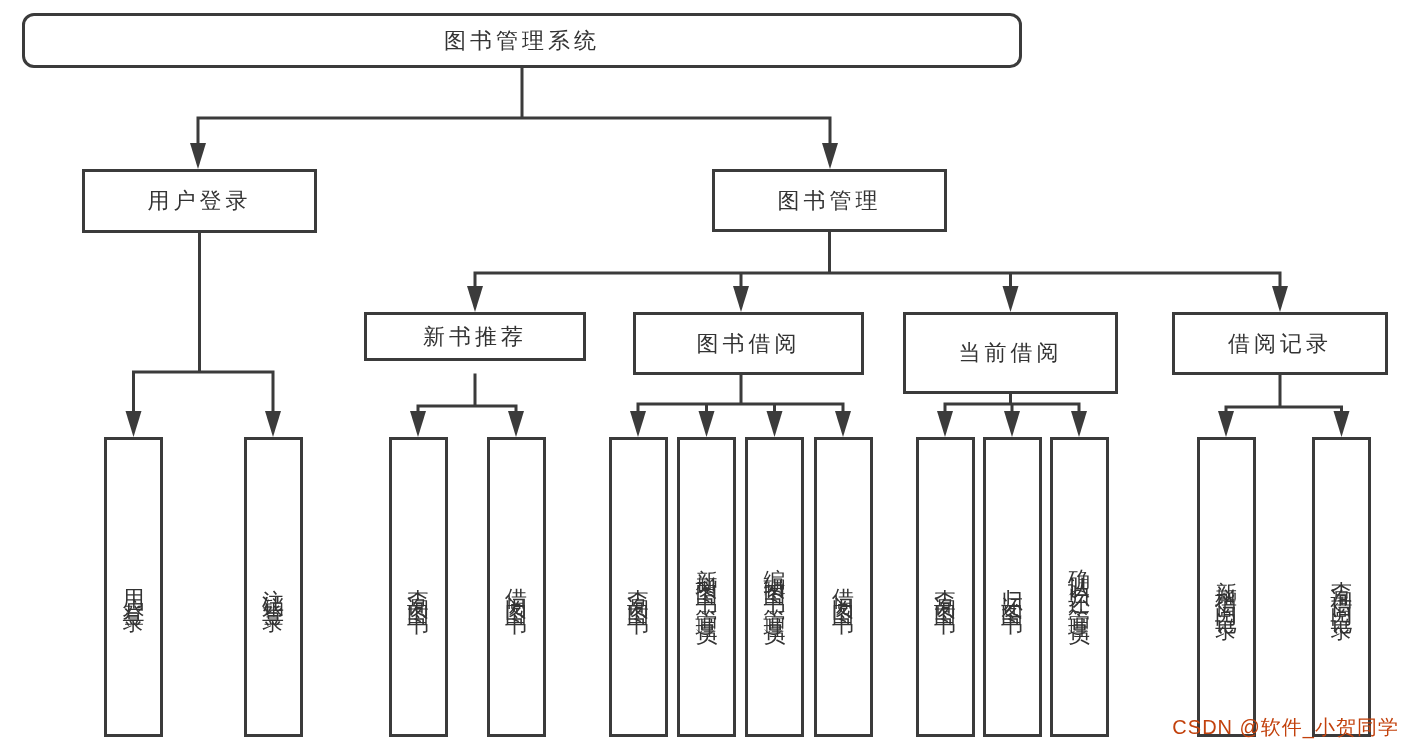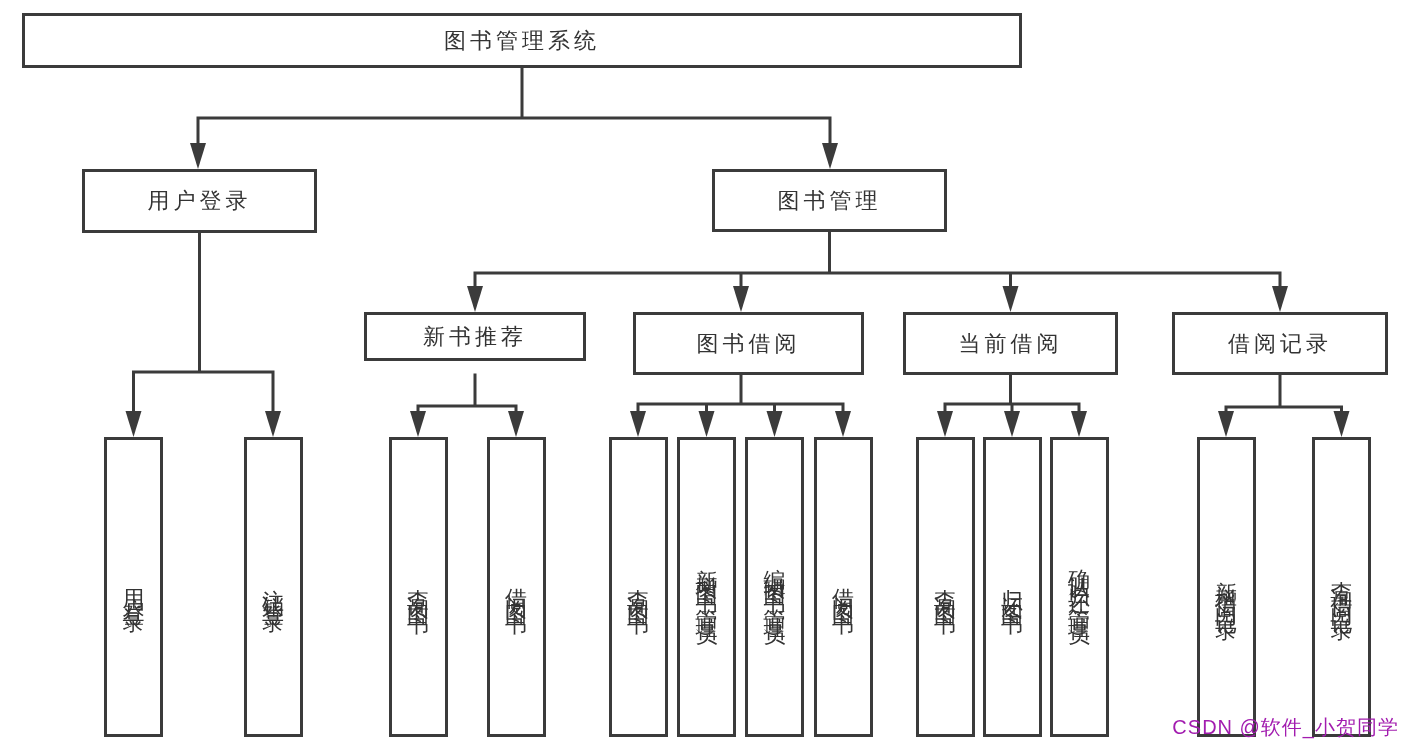--- a/index.html
+++ b/index.html
@@ -14,21 +14,21 @@
     display:flex; align-items:center; justify-content:center;
     color:#333333;
   }
   .node.h { font-size:22px; letter-spacing:4px; }
   .node.v {
     writing-mode:vertical-rl; font-size:22px; letter-spacing:8px;
     text-align:center;
   }
   .watermark {
     position:absolute; right:6px; bottom:6px; z-index:3;
-    font-size:20px; letter-spacing:1px; color:#a21caf;
+    font-size:20px; letter-spacing:1px; color:#c2410c;
   }
 </style>
 </head>
 <body>
 
 <div class="stage">
 
   <svg class="connectors" width="1405" height="747" viewBox="0 0 1405 747">
     <path d="M522 68 V118
              M198 144 V118 H830 V144
@@ -66,38 +66,38 @@
     <polygon points="698.5,411 714.5,411 706.5,437" fill="#3b3b3b"></polygon>
     <polygon points="766.5,411 782.5,411 774.5,437" fill="#3b3b3b"></polygon>
     <polygon points="835,411 851,411 843,437" fill="#3b3b3b"></polygon>
     <polygon points="937,411 953,411 945,437" fill="#3b3b3b"></polygon>
     <polygon points="1004,411 1020,411 1012,437" fill="#3b3b3b"></polygon>
     <polygon points="1071,411 1087,411 1079,437" fill="#3b3b3b"></polygon>
     <polygon points="1218,411 1234,411 1226,437" fill="#3b3b3b"></polygon>
     <polygon points="1333.5,411 1349.5,411 1341.5,437" fill="#3b3b3b"></polygon>
   </svg>
 
-  <div class="node h" style="left:22px; top:13px; width:1000px; height:55px;">
+  <div class="node h" style="left:22px; top:13px; width:1000px; height:55px;border-radius:12px;">
     <span>图书管理系统</span>
   </div>
 
   <div class="node h" style="left:82px; top:169px; width:235px; height:64px;">
     <span>用户登录</span>
   </div>
   <div class="node h" style="left:712px; top:169px; width:235px; height:63px;text-align:right;">
     <span>图书管理</span>
   </div>
 
   <div class="node h" style="left:364px; top:312px; width:222px; height:49px;">
     <span>新书推荐</span>
   </div>
   <div class="node h" style="left:633px; top:312px; width:231px; height:63px;">
     <span>图书借阅</span>
   </div>
-  <div class="node h" style="left:903px; top:312px; width:215px; height:63px;">
+  <div class="node h" style="left:903px; top:312px; width:215px; height:82px;">
     <span>当前借阅</span>
   </div>
   <div class="node h" style="left:1172px; top:312px; width:216px; height:63px;">
     <span>借阅记录</span>
   </div>
 
   <div class="node v" style="left:104px; top:437px; width:59px; height:300px;">
     <span>用户登录</span>
   </div>
   <div class="node v" style="left:243.5px; top:437px; width:59px; height:300px;">

